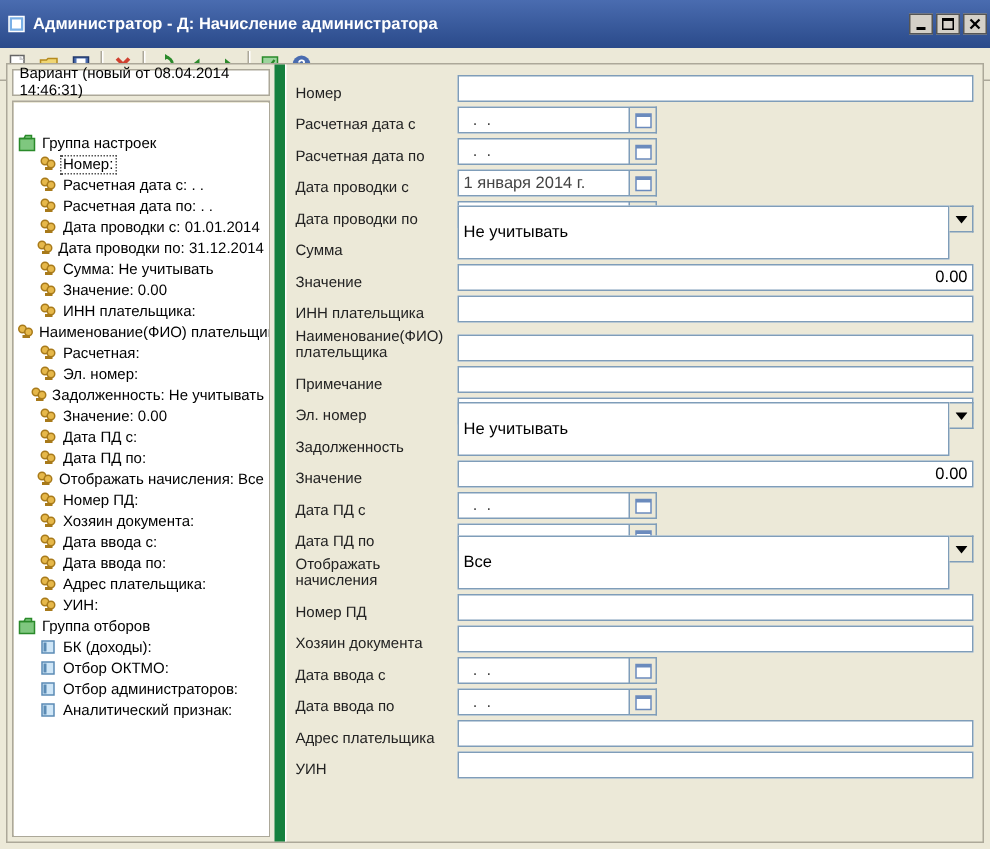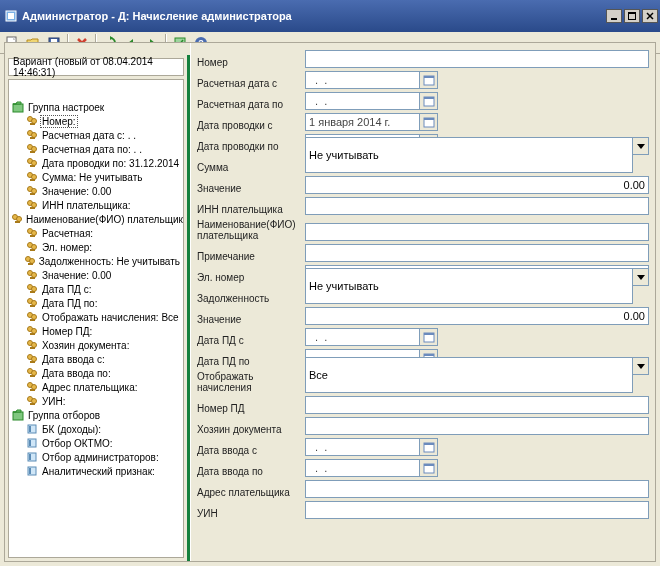--- a/index.html
+++ b/index.html
@@ -14,21 +14,21 @@
   .win-btn { width:16px; height:14px; background:#d4d0c8; border:1px solid #555; display:flex; align-items:center; justify-content:center; font-size:9px; font-family:Arial; color:#000; cursor:pointer; }
   .win-btn svg { display:block; }
 
   
   .toolbar { height:22px; background:#ece9d8; border-bottom:1px solid #aca899; display:flex; align-items:center; padding:0 2px; gap:1px; }
   .tbutton { width:20px; height:20px; display:flex; align-items:center; justify-content:center; border:1px solid transparent; cursor:pointer; }
   .tsep { width:2px; height:18px; border-left:1px solid #aca899; border-right:1px solid #fff; margin:0 2px; }
 
   
   .client { position:absolute; top:42px; left:4px; right:4px; bottom:4px; border:1px solid #aca899; background:#ece9d8; display:flex; }
-  .left-pane { width:185px; min-width:185px; border-right:3px solid #15803d; display:flex; flex-direction:column;margin-top:12px; }
+  .left-pane { width:185px; min-width:185px; border-right:7px solid #15803d; display:flex; flex-direction:column; }
   .right-pane { flex:1; border-left:1px solid #fff; overflow:auto; }
 
   .variant { margin:3px; padding:2px 4px; border:1px solid #aca899; background:#fff; font-size:10px; height:18px; display:flex; align-items:center; }
 
   .tree { flex:1; margin:0 3px 3px 3px; border:1px solid #aca899; background:#fff; overflow:auto; padding:20px 0; font-size:10px; }
   .tree-node { display:flex; align-items:center; padding:0 2px; height:14px; white-space:nowrap; cursor:default; }
   .tree-node .indent { width:14px; display:inline-block; }
   .tree-node .icon { width:14px; height:12px; display:flex; align-items:center; justify-content:center; margin-right:2px; }
   .tree-node.selected span.lbl { background:#fff; outline:1px dotted #555; }
   .tree-node .lbl { padding:0 1px; }
@@ -189,20 +189,31 @@
         </div>
         <div class="tree-node">
           <span class="indent"></span>
           <span class="icon">
             <svg width="12" height="12">
               <circle cx="4" cy="4" r="2.5" fill="#e6b84a" stroke="#a87a1a"></circle>
               <circle cx="8" cy="6" r="2.5" fill="#e6b84a" stroke="#a87a1a"></circle>
               <rect x="4" y="8" width="5" height="2" fill="#a87a1a"></rect>
             </svg>
           </span>
+          <span class="lbl">Дата проводки с:  01.01.2014</span>
+        </div>
+        <div class="tree-node">
+          <span class="indent"></span>
+          <span class="icon">
+            <svg width="12" height="12">
+              <circle cx="4" cy="4" r="2.5" fill="#e6b84a" stroke="#a87a1a"></circle>
+              <circle cx="8" cy="6" r="2.5" fill="#e6b84a" stroke="#a87a1a"></circle>
+              <rect x="4" y="8" width="5" height="2" fill="#a87a1a"></rect>
+            </svg>
+          </span>
           <span class="lbl">Дата проводки по:  31.12.2014</span>
         </div>
         <div class="tree-node">
           <span class="indent"></span>
           <span class="icon">
             <svg width="12" height="12">
               <circle cx="4" cy="4" r="2.5" fill="#e6b84a" stroke="#a87a1a"></circle>
               <circle cx="8" cy="6" r="2.5" fill="#e6b84a" stroke="#a87a1a"></circle>
               <rect x="4" y="8" width="5" height="2" fill="#a87a1a"></rect>
             </svg>

